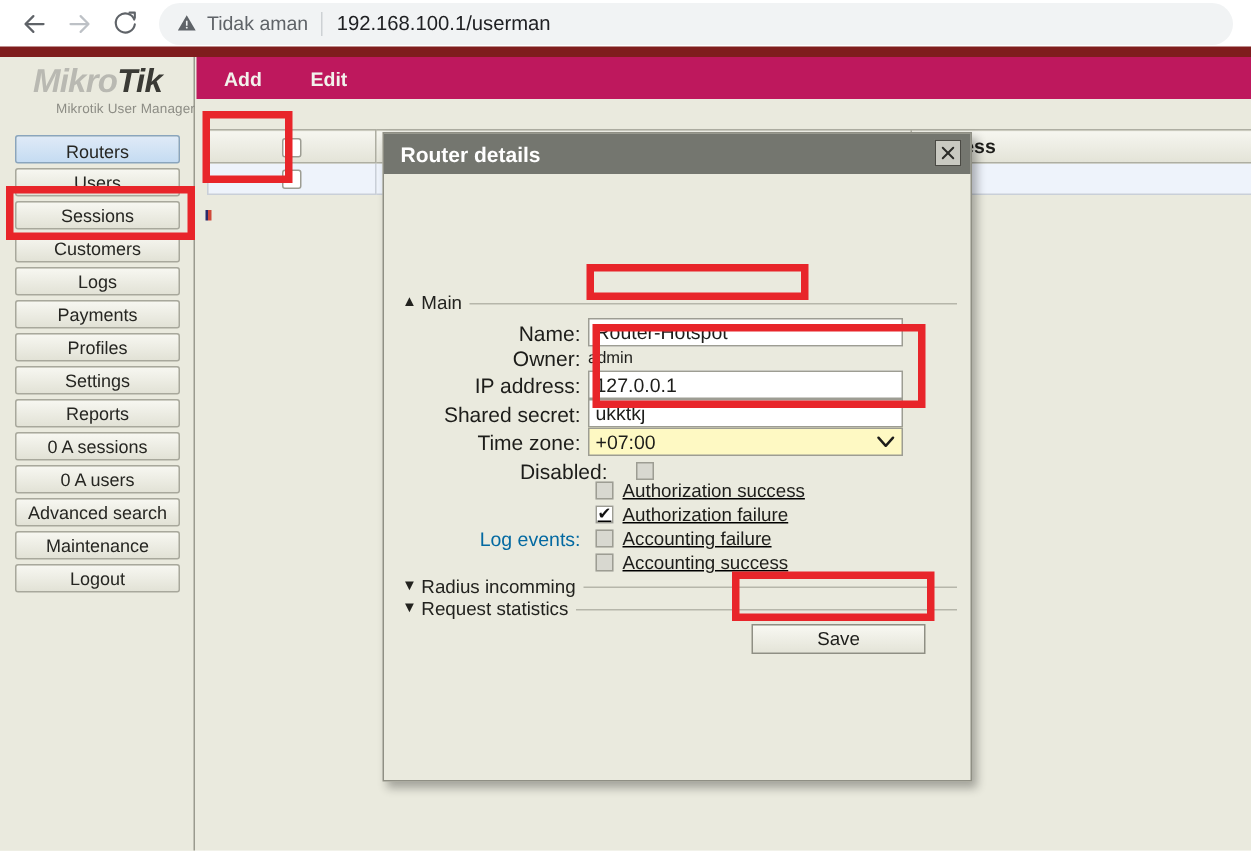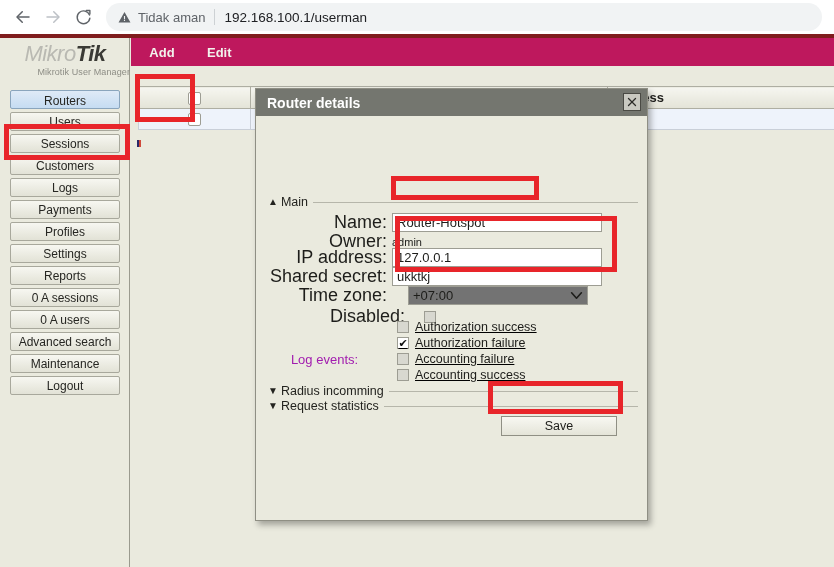--- a/index.html
+++ b/index.html
@@ -9,21 +9,21 @@
     overflow: hidden;
     background: #ffffff;
     font-family: "Liberation Sans", sans-serif;
   }
 
   
   #browser-bar {
     position: absolute; left: 0; top: 0;
     width: 834px; height: 38px;
     background: #ffffff;
-    border-bottom: 4px solid #7f1d1d;
+    border-bottom: 7px solid #7f1d1d;
     display: flex; align-items: center;
   }
   .nav-btn {
     width: 30px; height: 30px;
     display: flex; align-items: center; justify-content: center;
     color: #5f6368;
     flex: 0 0 auto;
   }
   .nav-btn svg { display: block; }
   #nav-back { margin-left: 8px; }
@@ -67,21 +67,21 @@
     border-right: 1px solid #9a9a8e;
   }
   #logo-wrap {
     position: absolute; left: 0; top: 4px;
     width: 130px; text-align: center;
   }
   #brand-logo {
     font-size: 22px; line-height: 24px;
     font-style: italic; letter-spacing: -0.5px;
   }
-  #brand-mikro { color: #b9b9b2; font-weight: 400; }
+  #brand-mikro { color: #b9b9b2; font-weight: 700; }
   #brand-tik { color: #3a3a35; font-weight: 700; font-style: italic; }
   #brand-sub {
     font-size: 9px; color: #8d8d85;
     margin-top: 1px; letter-spacing: 0.1px; text-align: right;
   }
   #nav-list {
     position: absolute; left: 10px; top: 52px;
     width: 110px;
   }
   .nav-item {
@@ -221,21 +221,21 @@
   #sec-radius { top: 268px; }
   #sec-stats { top: 283px; }
 
   
   .frow {
     position: absolute;
     display: flex; align-items: center;
   }
   .flabel {
     width: 130px; text-align: right;
-    font-size: 18px; color: #1d1d1a;
+    font-size: 14px; color: #1d1d1a;
     padding-right: 5px;
   }
   .finput {
     height: 19px;
     background: #ffffff;
     border: 1px solid #9d9d93;
     font-size: 13px; color: #1d1d1a;
     padding: 0 4px;
     display: flex; align-items: center;
     font-family: "Liberation Sans", sans-serif;
@@ -244,44 +244,44 @@
   #row-owner  { left: 6px; top: 115px; }
   #row-ip     { left: 6px; top: 131px; }
   #row-secret { left: 6px; top: 150px; }
   #row-tz     { left: 6px; top: 169px; }
   #row-disabled { left: 24px; top: 190px; gap: 14px; }
 
   #input-name   { width: 210px; }
   #input-ip     { width: 210px; }
   #input-secret { width: 210px; }
   #select-tz {
-    width: 180px; height: 19px;
-    background: #737373;
+    width: 210px; height: 19px;
+    background: #fef9c3;
     border: 1px solid #9d9d93;
     font-size: 13px; color: #1d1d1a;
     padding: 0 4px;
-    display: flex; align-items: center; justify-content: space-between; margin-left: 16px;
+    display: flex; align-items: center; justify-content: space-between;
   }
   #owner-value { font-size: 11px; color: #1d1d1a; }
 
   .dcb {
     width: 12px; height: 12px;
     border: 1px solid #9d9d93;
     background: #d8d8d0;
     display: inline-flex;
     align-items: center; justify-content: center;
     flex: 0 0 auto;
   }
   .dcb.checked { background: #ffffff; }
   .dcb-mark { font-size: 11px; line-height: 1; color: #111; }
 
   #log-label {
     position: absolute; left: 6px; top: 236px;
-    width: 130px; text-align: center;
-    font-size: 13px; color: #a21caf;
+    width: 130px; text-align: right;
+    font-size: 13px; color: #0369a1;
     padding-right: 5px;
   }
   #log-list {
     position: absolute; left: 141px; top: 203px; text-decoration: underline;
   }
   .log-row {
     height: 16px;
     display: flex; align-items: center;
   }
   .log-text {

